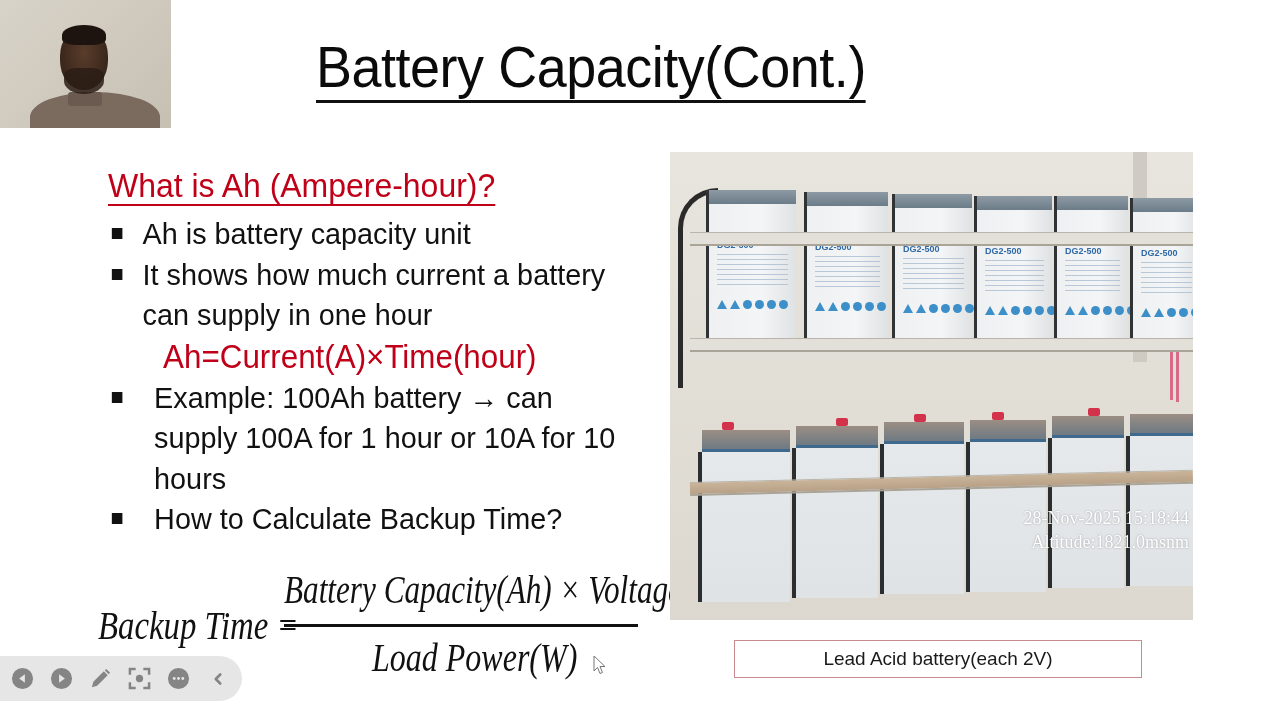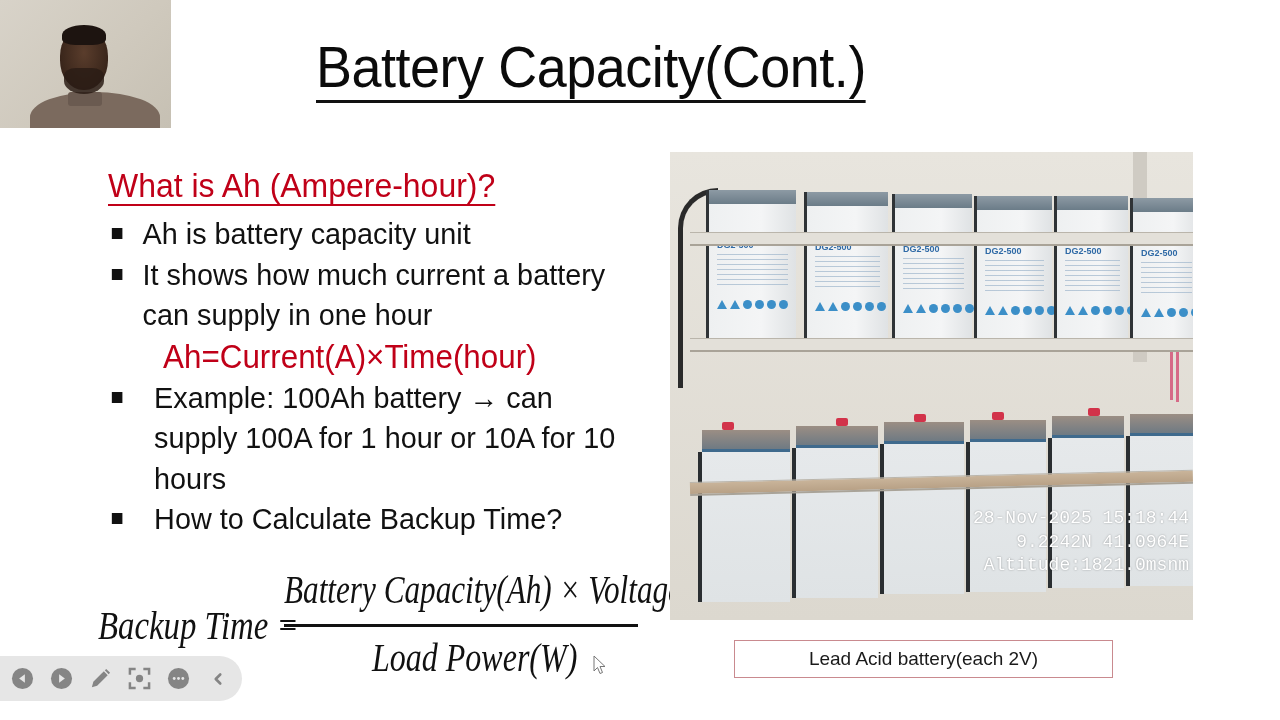--- a/index.html
+++ b/index.html
@@ -47,24 +47,24 @@
     background: repeating-linear-gradient(180deg, #9fb6cc 0 1px, transparent 1px 5px); opacity: .7; }
   .bat .icons { position: absolute; left: 8px; top: 110px; display: flex; gap: 3px; }
   .bat .icons span { width: 9px; height: 9px; border-radius: 50%; background: #3c8fc8; display: block; }
   .bat .icons span.tri { border-radius: 0; background: transparent; width: 0; height: 0; border-left: 5px solid transparent; border-right: 5px solid transparent; border-bottom: 9px solid #3c8fc8; }
   .bat2 { position: absolute; background: linear-gradient(180deg, #e6e9eb 0%, #dfe3e5 100%); border-left: 4px solid #2a2e31; }
   .bat2 .top { position: absolute; left: 0; right: 0; top: -22px; height: 22px; background: linear-gradient(180deg, #9b8e84 0%, #6f7a83 100%); border-bottom: 3px solid #3f6a8d; }
   .bat2 .term { position: absolute; top: -30px; width: 12px; height: 8px; background: #d2334a; border-radius: 2px; }
   .cable { position: absolute; border: 5px solid #2a2a2a; border-right: none; border-bottom: none; border-radius: 40px 0 0 0; }
   .pink-cable { position: absolute; width: 3px; background: #d66a87; }
 
-  .overlay-text { position: absolute; right: 4px; top: 355px; text-align: right; color: #ffffff; font-family: Liberation Mono, monospace;
+  .overlay-text { position: absolute; right: 4px; top: 355px; text-align: right; color: #ffffff; font-family: Liberation Serif, serif;
     font-size: 18px; line-height: 23.5px; text-shadow: 0 0 2px rgba(0,0,0,.35); white-space: nowrap; margin-left: 29px; }
 
-  .caption { position: absolute; left: 734px; top: 640px; width: 379px; height: 38px; border: 1.5px solid #c98a8f;
+  .caption { position: absolute; left: 734px; top: 640px; width: 408px; height: 38px; border: 1.5px solid #c98a8f;
     display: flex; align-items: center; justify-content: center; font-size: 19px; color: #1a1a1a; }
 
   .toolbar { position: absolute; left: 0; top: 656px; width: 242px; height: 45px; background: #e6e6e6; border-radius: 0 24px 24px 0;
     display: flex; align-items: center; padding-left: 10px; gap: 14px; }
   .tb-btn { width: 25px; height: 25px; display: flex; align-items: center; justify-content: center; cursor: pointer; }
   .tb-btn svg { display: block; }
 
   .cursor { position: absolute; left: 593px; top: 655px; }
 </style>
 </head>
@@ -217,21 +217,20 @@
     <div class="term" style="left:36px;"></div>
   </div>
   <div class="bat2" style="left:456px; top:284px; width:70px; height:150px;">
     <div class="top"></div>
   </div>
 
   <div class="shelf wood" style="top:330px; transform:rotate(-1.4deg); transform-origin:left center;"></div>
 
   <div class="overlay-text">
     <div>28-Nov-2025 15:18:44</div>
-    <div>9.2242N 41.0964E</div>
     <div>Altitude:1821.0msnm</div>
   </div>
 </div>
 
 <div class="caption">Lead Acid battery(each 2V)</div>
 
 <div class="toolbar">
   <div class="tb-btn">
     <svg width="23" height="23" viewBox="0 0 24 24">
         <circle cx="12" cy="12" r="11" fill="#858585"></circle>

